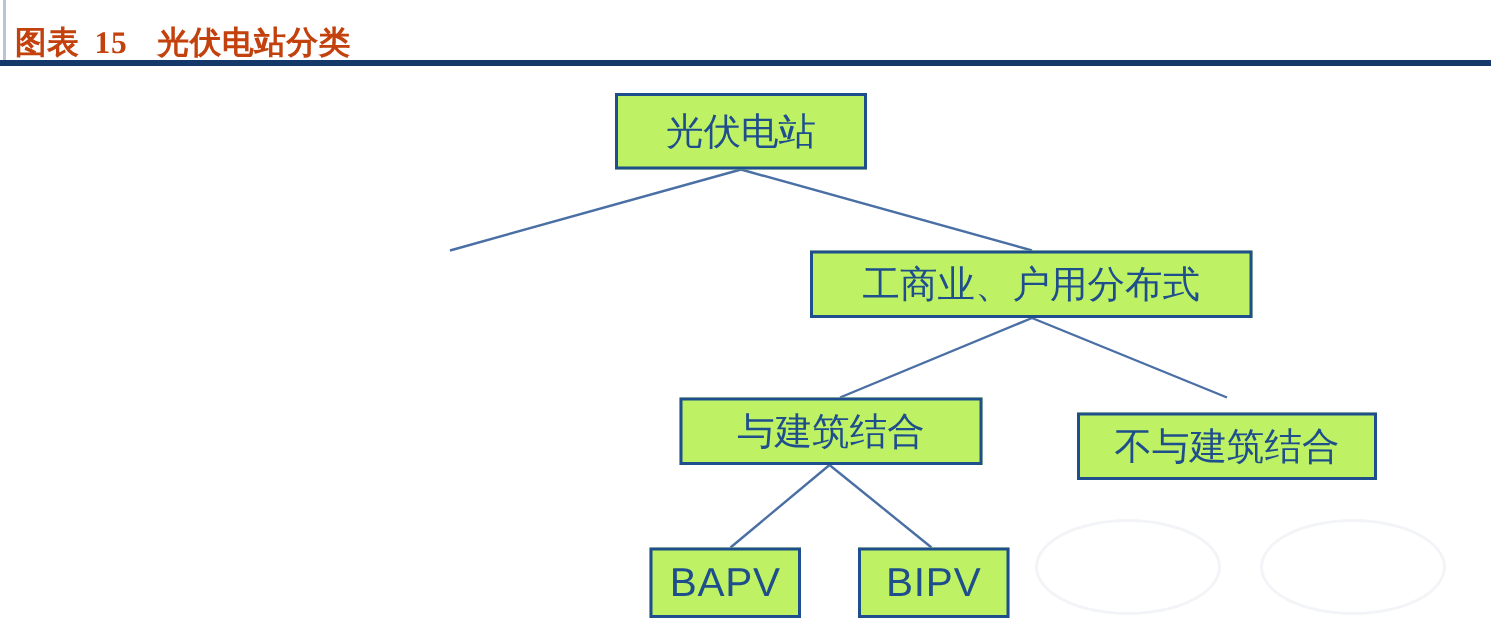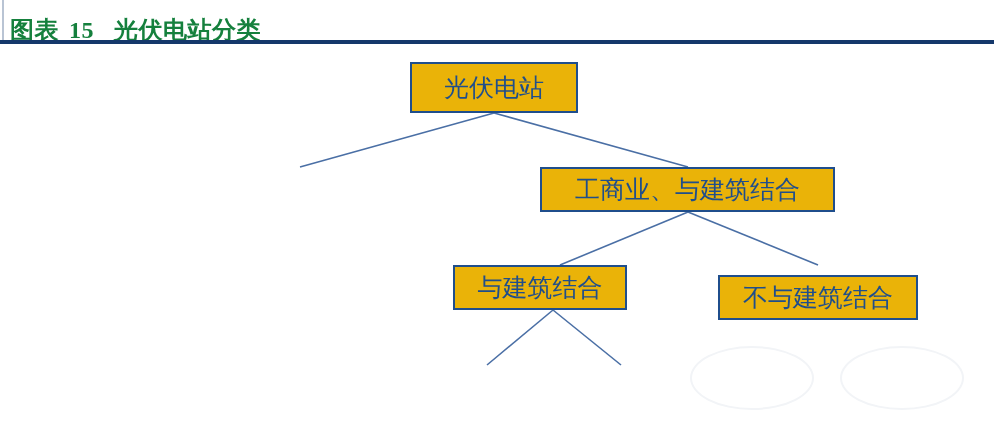--- a/index.html
+++ b/index.html
@@ -30,23 +30,23 @@
     width: 2px;
     height: 40px;
     background: #b9c4d4;
   }
   #figure-title {
     position: absolute;
     left: 10px;
     top: 14px;
     font-family: "Liberation Serif", "DejaVu Serif", serif;
     font-weight: bold;
-    font-size: 24px;
+    font-size: 21px;
     letter-spacing: 0.5px;
-    color: #15803d;
+    color: #c2410c;
     white-space: nowrap;
   }
   #figure-title .num {
     margin: 0 14px 0 10px;
   }
   #figure-title .subject {
     margin-left: 6px;
   }
   #title-rule {
     position: absolute;
@@ -69,42 +69,42 @@
     position: absolute;
     left: 0;
     top: 0;
     width: 994px;
     height: 376px;
   }
   .node {
     position: absolute;
     box-sizing: border-box;
     border: 2px solid #1f4e8c;
-    background: #eab308;
+    background: #bef264;
     color: #1f4e8c;
     display: flex;
     align-items: center;
     justify-content: center;
     font-family: "DejaVu Sans", "Liberation Sans", sans-serif;
     font-size: 25px;
     line-height: 1;
     white-space: nowrap;
     letter-spacing: 0px;
   }
   .node.latin {
     font-family: "Liberation Sans", "DejaVu Sans", sans-serif;
     font-size: 27px;
     letter-spacing: 0.5px;
   }
 
   
   #node-root          { left: 410px; top: 16px;  width: 168px; height: 51px; }
   #node-centralized   { left: 152px; top: 121px; width: 292px; height: 45px; }
   #node-distributed   { left: 540px; top: 121px; width: 295px; height: 45px; }
-  #node-bldg-int      { left: 453px; top: 219px; width: 174px; height: 45px; }
+  #node-bldg-int      { left: 453px; top: 219px; width: 202px; height: 45px; }
   #node-non-bldg-int  { left: 718px; top: 229px; width: 200px; height: 45px; }
   #node-bapv          { left: 433px; top: 319px; width: 101px; height: 47px; }
   #node-bipv          { left: 572px; top: 319px; width: 101px; height: 47px; }
 
   
   .watermark {
     position: absolute;
     border-radius: 50%;
     border: 2px solid #f2f4f7;
   }
@@ -141,26 +141,32 @@
 
   <div class="watermark" id="wm-1"></div>
   <div class="watermark" id="wm-2"></div>
 
   <div class="node" id="node-root">
     <span>光伏电站</span>
   </div>
 
 
   <div class="node" id="node-distributed">
-    <span>工商业、与建筑结合</span>
+    <span>工商业、户用分布式</span>
   </div>
 
   <div class="node" id="node-bldg-int">
     <span>与建筑结合</span>
   </div>
 
   <div class="node" id="node-non-bldg-int">
     <span>不与建筑结合</span>
   </div>
 
+  <div class="node latin" id="node-bapv">
+    <span>BAPV</span>
+  </div>
 
+  <div class="node latin" id="node-bipv">
+    <span>BIPV</span>
+  </div>
 
 </div>
 
 </body></html>

